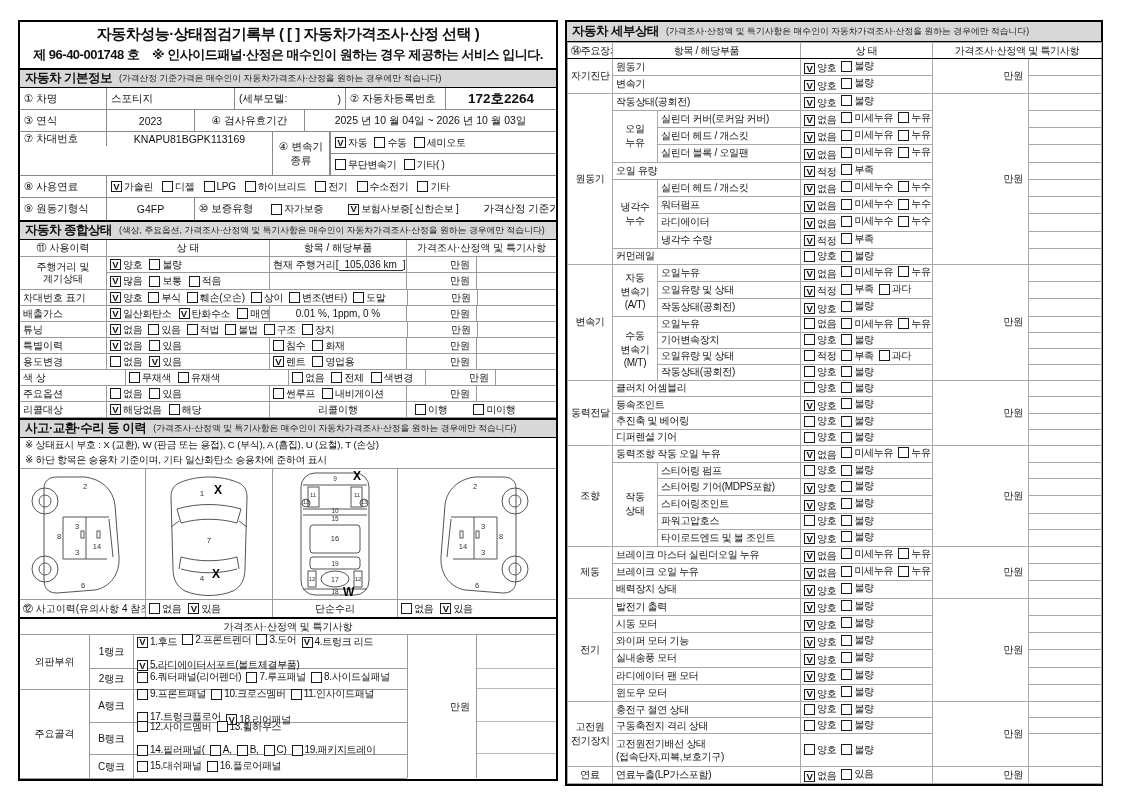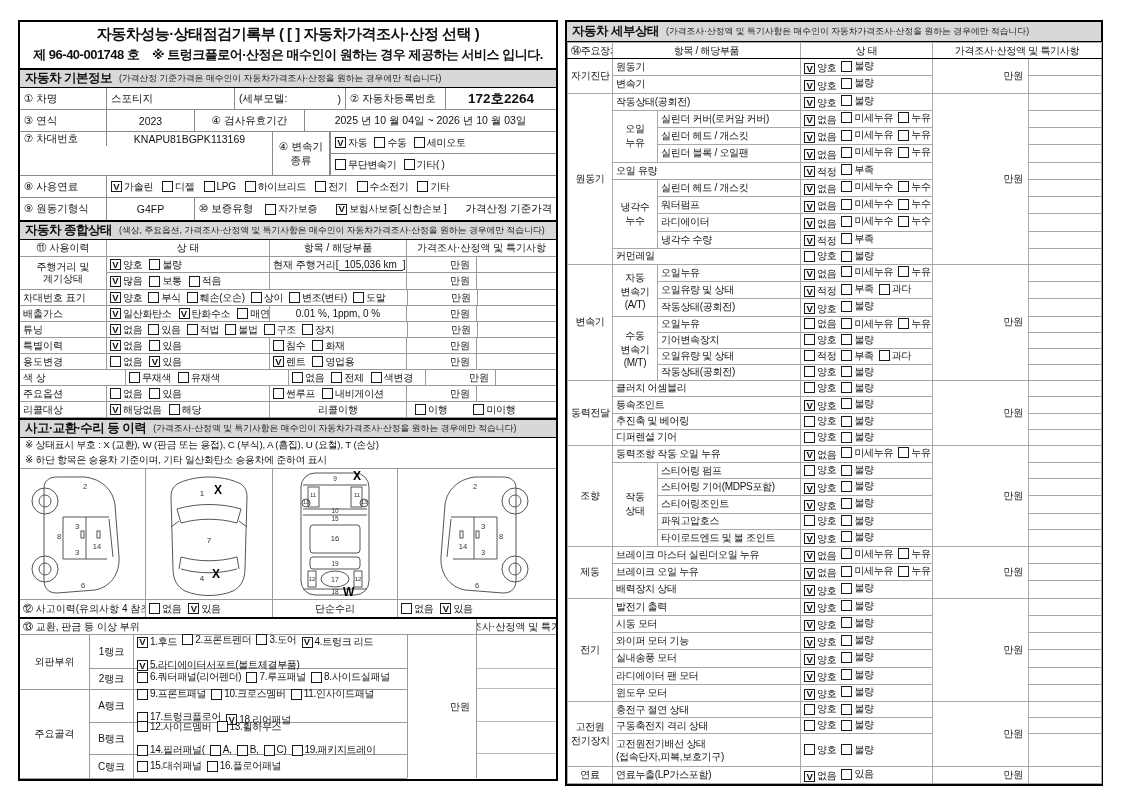--- a/index.html
+++ b/index.html
@@ -68,21 +68,21 @@
 </head>
 <body>
 
 <div class="page">
 
   <div class="panel panel-left">
     <div class="titlebox">
       <div class="t1">자동차성능·상태점검기록부 ( [      ] 자동차가격조사·산정 선택 )</div>
       <div class="t2">
         <span>제   96-40-001748   호</span>&nbsp;&nbsp;&nbsp;
-        <span>※ 트렁크플로어·산정은 매수인이 원하는 경우 제공하는 서비스 입니다.</span>
+        <span>※ 인사이드패널·산정은 매수인이 원하는 경우 제공하는 서비스 입니다.</span>
       </div>
     </div>
 
     <div class="bar">
       <b>자동차 기본정보</b>
       <span class="note">(가격산정 기준가격은 매수인이 자동차가격조사·산정을 원하는 경우에만 적습니다)</span>
     </div>
     <div id="basic-info-body">
         <div class="brow" style="height: 22px;">
           <div class="bcell lblc" style="width:87px">① 차명</div>
@@ -167,21 +167,21 @@
             </span>
             <span class="cb" style="margin-right:9px">
               <span class="bx"></span>
               <span class="cl">기타</span>
             </span>
           </div>
         </div>
         <div class="brow" style="border-bottom: none; height: 22px;">
           <div class="bcell lblc" style="width:87px">⑨ 원동기형식</div>
           <div class="bcell ctr" style="width:88px">G4FP</div>
-          <div class="bcell" style="flex:1;gap:12px">
+          <div class="bcell" style="flex:1;gap:18px">
             <span style="font-size:10.5px">⑩ 보증유형</span>
             <span class="cb">
               <span class="bx"></span>
               <span class="cl">자가보증</span>
             </span>
             <span class="cb">
               <span class="bx">V</span>
               <span class="cl">보험사보증[ 신한손보 ]</span>
             </span>
             <span style="font-size:10.5px">가격산정 기준가격</span>
@@ -575,21 +575,20 @@
           </span>
           <span class="cb">
             <span class="bx">V</span>
             <span class="cl">있음</span>
           </span>
         </div>
     </div>
 
     <div id="exchange-body">
         <div class="orow" style="height:17px;border-top:1px solid #000">
-          <div class="ocell" style="width:457px">⑬ 교환, 판금 등 이상 부위</div>
           <div class="ocell ohdr" style="flex:1">가격조사·산정액 및 특기사항</div>
         </div>
         <div style="display:flex">
           <div style="width:387px">
             <div style="display:flex;border-bottom:1px solid #9a9a9a">
               <div class="ocell ctr" style="width:70px;height:54px;border-right:1px solid #9a9a9a">외판부위</div>
               <div style="flex:1">
                 <div style="display:flex;height:34px;border-bottom:1px solid #9a9a9a">
                   <div class="ocell ctr" style="width:44px;border-right:1px solid #9a9a9a">1랭크</div>
                   <div style="flex:1;display:flex;flex-direction:column;justify-content:center;padding:0 3px">

